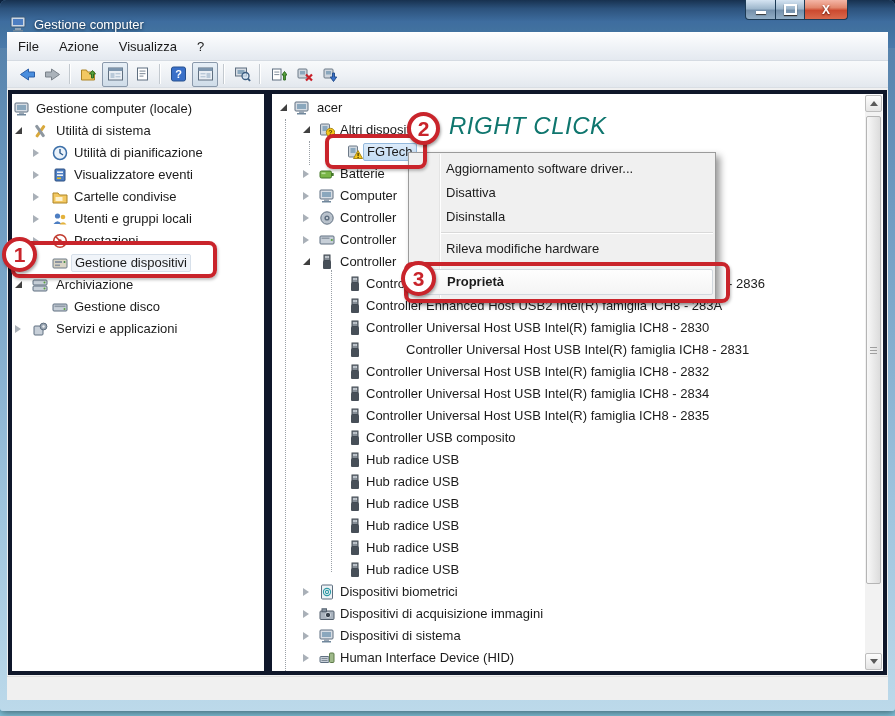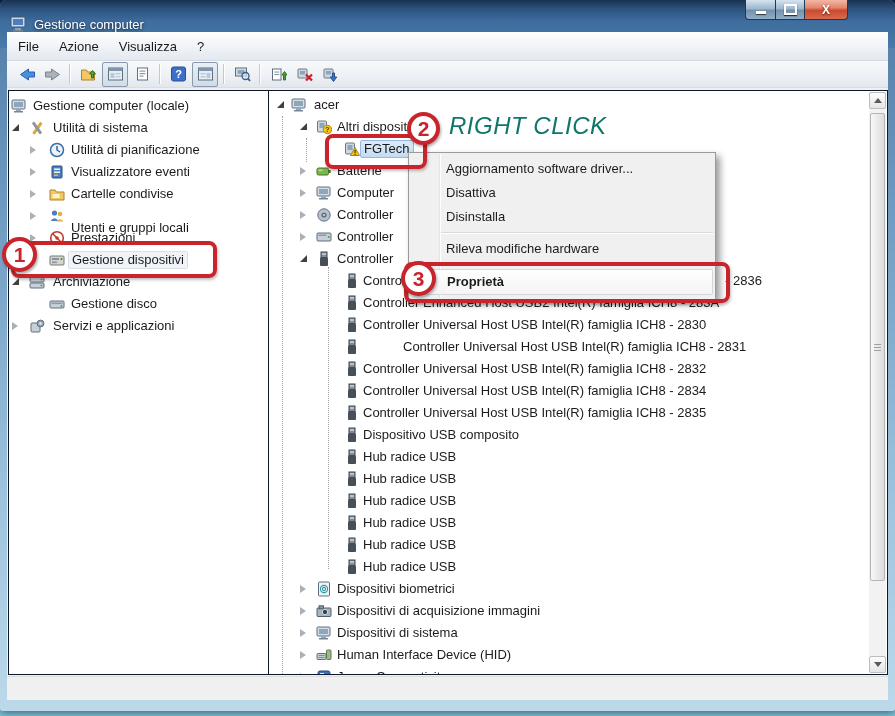--- a/index.html
+++ b/index.html
@@ -32,21 +32,21 @@
   .menubar .mb{padding:4px 9px;margin-left:2px;cursor:default;}
   .toolbar{position:absolute;top:28px;left:0;right:0;height:27px;
     background:linear-gradient(180deg,#f8fafb 0%,#eef1f5 55%,#e3e8ee 100%);
     border-bottom:1px solid #d9dee4;display:flex;align-items:center;padding-left:6px;box-sizing:border-box;}
   .tbtn{width:24px;height:23px;display:flex;align-items:center;justify-content:center;margin:0 1px;}
   .tbtn svg{width:17px;height:16px;}
   .tbtn.framed{border:1px solid #8a99ab;border-radius:2px;
     background:linear-gradient(180deg,#e8f0f7,#cfdce8);}
   .tsep{width:1px;height:20px;background:#c3c9cf;border-right:1px solid #fff;margin:0 4px;}
   .workarea{position:absolute;top:55px;left:0;right:0;bottom:23px;background:#f0f0f0;}
-  .panel{position:absolute;top:2px;bottom:2px;background:#fff;border:1px solid #0f172a;overflow:hidden;padding-left:7px;}
+  .panel{position:absolute;top:2px;bottom:2px;background:#fff;border:4px solid #0f172a;overflow:hidden;}
   #leftPanel{left:1px;width:252px;}
   #rightPanel{left:261px;width:611px;}
   .trow{position:absolute;left:0;right:0;height:22px;white-space:nowrap;font-size:13px;color:#1b1b1b;}
   .texp{position:absolute;top:7px;}
   .exp-c{width:0;height:0;border:4px solid transparent;border-left:6px solid #a9b0b8;border-right:none;}
   .exp-e{width:0;height:0;border-left:7px solid transparent;border-bottom:7px solid #404040;}
   .ticon{position:absolute;top:3px;width:16px;height:16px;}
   .ticon svg{width:16px;height:16px;}
   .tlabel{position:absolute;top:2px;line-height:18px;padding:0 3px;}
   .tlabel.sel{background:linear-gradient(180deg,#dcebfa,#c3dcf3);border:1px solid #94b9dd;border-radius:2px;line-height:16px;}
@@ -241,21 +241,21 @@
             <span class="tlabel" style="left: 59px;">Cartelle condivise</span>
           </div>
           <div class="trow" style="top: 114px;">
             <span class="texp exp-c" style="left: 21px;"></span>
             <span class="ticon" style="left: 40px;"><svg viewBox="0 0 16 16">
                 <circle cx="5.5" cy="5" r="2.6" fill="#4d7ec2"></circle>
                 <path d="M1.5 13 q4 -5.5 8 0 Z" fill="#4d7ec2"></path>
                 <circle cx="11" cy="6" r="2.3" fill="#e4b23c"></circle>
                 <path d="M7.5 13.5 q3.5 -4.5 7 0 Z" fill="#e4b23c"></path>
               </svg></span>
-            <span class="tlabel" style="left: 59px; margin-top: 12px;">Utenti e gruppi locali</span>
+            <span class="tlabel" style="left: 59px;">Utenti e gruppi locali</span>
           </div>
           <div class="trow" style="top: 136px;">
             <span class="texp exp-c" style="left: 21px;"></span>
             <span class="ticon" style="left: 40px;"><svg viewBox="0 0 16 16">
                 <circle cx="8" cy="8" r="6.3" fill="#fff" stroke="#c23b2e" stroke-width="1.6"></circle>
                 <path d="M3.8 3.8 L12.2 12.2" stroke="#c23b2e" stroke-width="1.6"></path>
                 <circle cx="8" cy="8" r="1.8" fill="#c23b2e"></circle>
               </svg></span>
             <span class="tlabel" style="left: 59px;">Prestazioni</span>
           </div>
@@ -449,21 +449,21 @@
               </svg></span>
             <span class="tlabel" style="left: 91px;">Controller Universal Host USB Intel(R) famiglia ICH8 - 2835</span>
           </div>
           <div class="trow" style="top: 333px;">
             <span class="ticon" style="left: 75px;"><svg viewBox="0 0 16 16">
                 <rect x="5" y="1" width="6" height="5.5" fill="#858d96" stroke="#3f474f"></rect>
                 <rect x="6.3" y="2.2" width="1.4" height="1.6" fill="#e8edf2"></rect>
                 <rect x="8.4" y="2.2" width="1.4" height="1.6" fill="#e8edf2"></rect>
                 <rect x="4" y="6.5" width="8" height="8.5" rx="1" fill="#474f58"></rect>
               </svg></span>
-            <span class="tlabel" style="left: 91px;">Dispositivo USB composito</span>
+            <span class="tlabel" style="left: 91px;">Controller USB composito</span>
           </div>
           <div class="trow" style="top: 355px;">
             <span class="ticon" style="left: 75px;"><svg viewBox="0 0 16 16">
                 <rect x="5" y="1" width="6" height="5.5" fill="#858d96" stroke="#3f474f"></rect>
                 <rect x="6.3" y="2.2" width="1.4" height="1.6" fill="#e8edf2"></rect>
                 <rect x="8.4" y="2.2" width="1.4" height="1.6" fill="#e8edf2"></rect>
                 <rect x="4" y="6.5" width="8" height="8.5" rx="1" fill="#474f58"></rect>
               </svg></span>
             <span class="tlabel" style="left: 91px;">Hub radice USB</span>
           </div>

